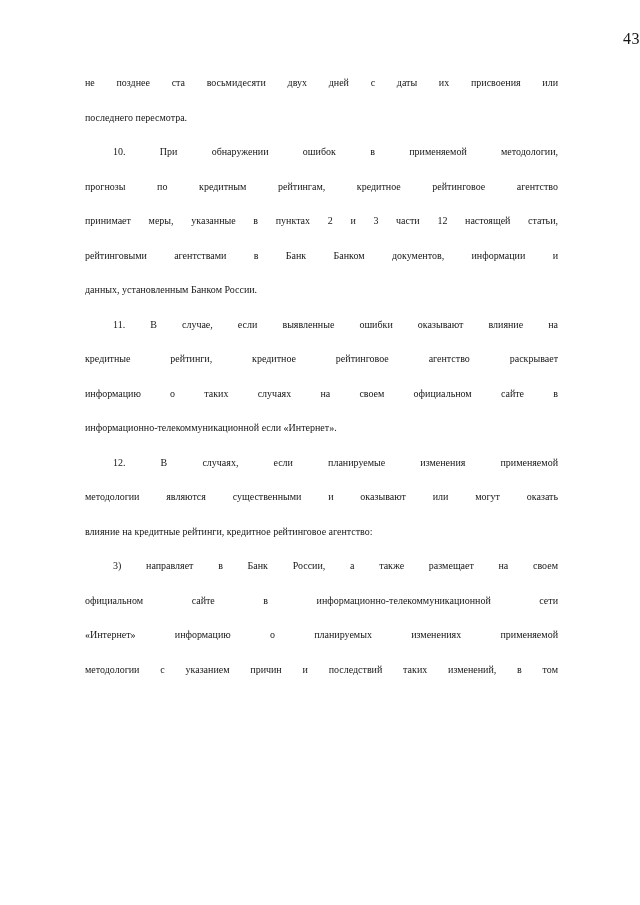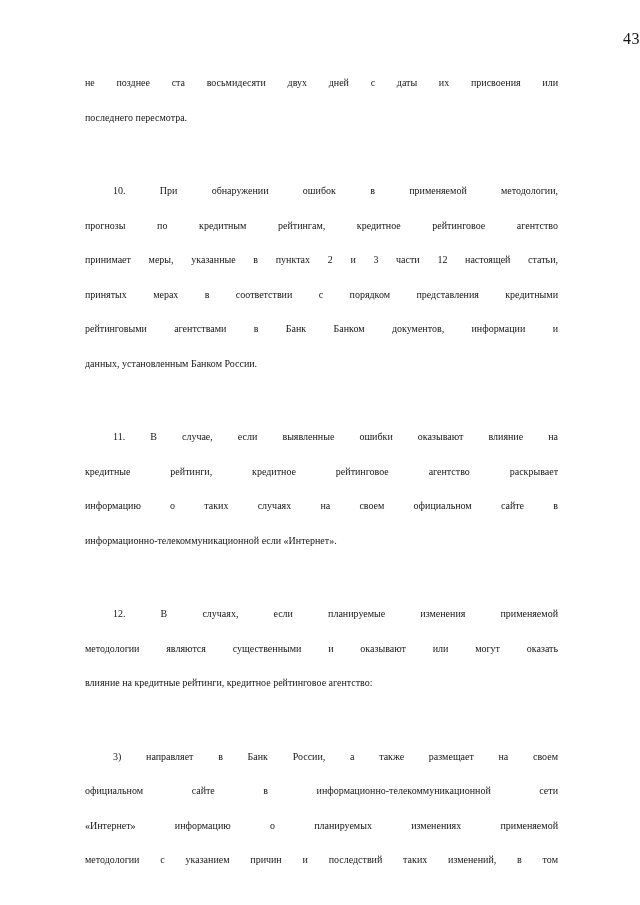--- a/index.html
+++ b/index.html
@@ -35,38 +35,36 @@
   }
   .line {
     text-align: justify;
     text-align-last: justify;
   }
   .line.last {
     text-align-last: left;
   }
   .line.indent {
     text-indent: 28px;
-    margin-top: 39px;
   }
 </style>
 </head>
 <body>
 
 <div class="page">
   <div class="page-number">43</div>
   <div class="text-block" id="text-block">
       <div>
         <div class="line">не позднее ста восьмидесяти двух дней с даты их присвоения или</div>
         <div class="line last">последнего пересмотра.</div>
       </div>
       <div>
         <div class="line indent">10. При обнаружении ошибок в применяемой методологии,</div>
         <div class="line">прогнозы по кредитным рейтингам, кредитное рейтинговое агентство</div>
         <div class="line">принимает меры, указанные в пунктах 2 и 3 части 12 настоящей статьи,</div>
-        <div class="line">принятых мерах в соответствии с порядком представления кредитными</div>
         <div class="line">рейтинговыми агентствами в Банк Банком документов, информации и</div>
         <div class="line last">данных, установленным Банком России.</div>
       </div>
       <div>
         <div class="line indent">11. В случае, если выявленные ошибки оказывают влияние на</div>
         <div class="line">кредитные рейтинги, кредитное рейтинговое агентство раскрывает</div>
         <div class="line">информацию о таких случаях на своем официальном сайте в</div>
         <div class="line last">информационно-телекоммуникационной если «Интернет».</div>
       </div>
       <div>

